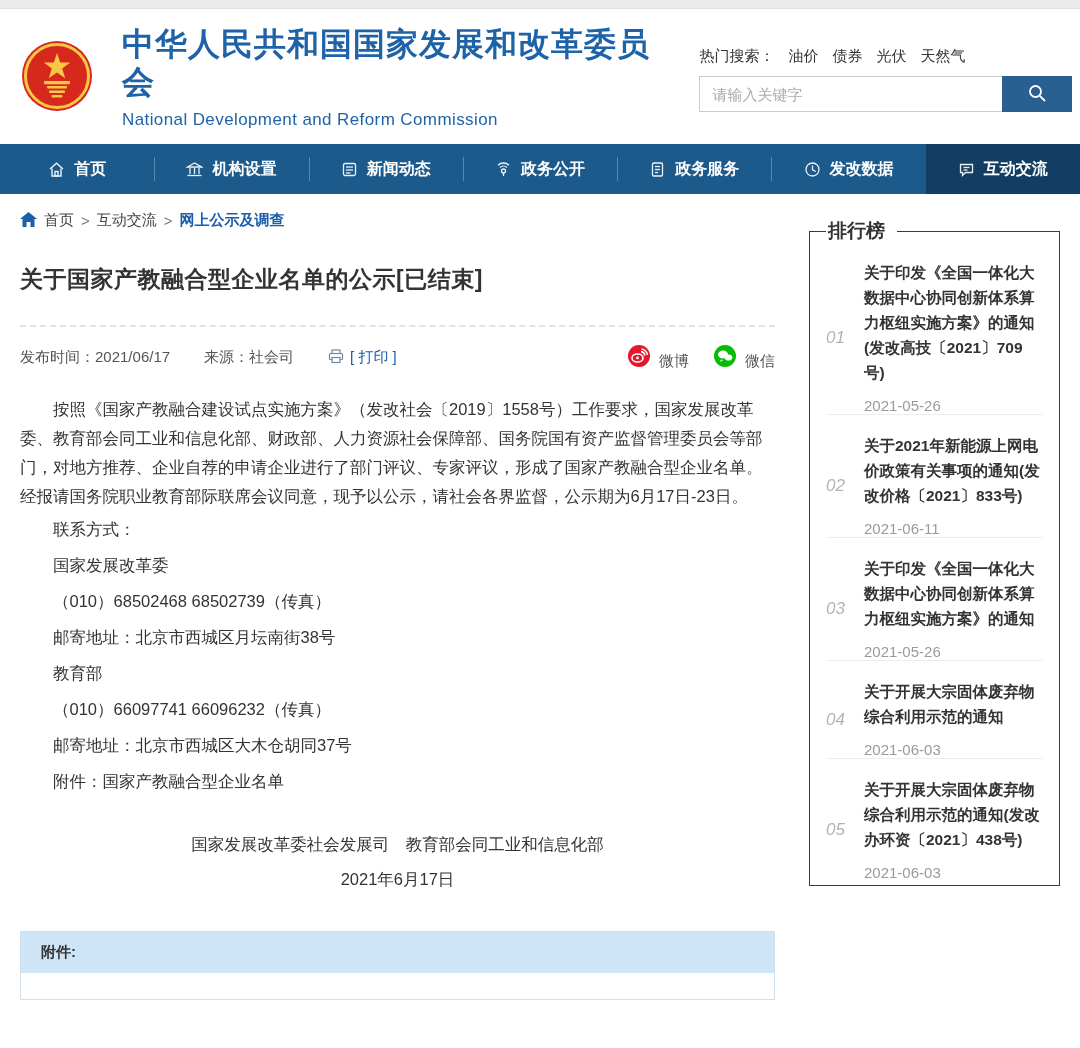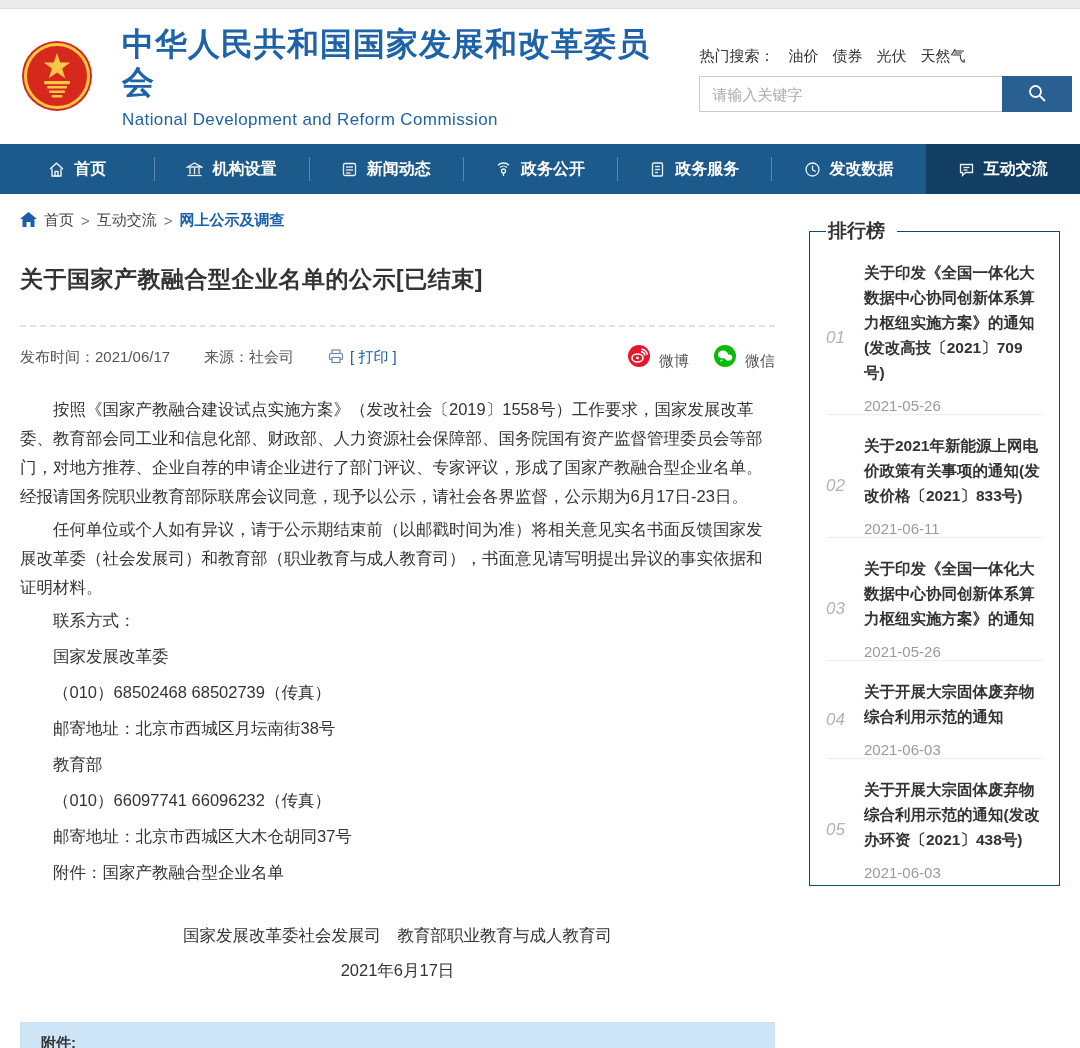--- a/index.html
+++ b/index.html
@@ -254,36 +254,35 @@
                 <path d="M8 15.5 L7 18 L10 16.3 Z" fill="#fff"></path>
               </svg>
           </span>
           <span>微信</span>
         </span>
       </span>
     </div>
 
     <div class="body-text">
       <p class="para">按照《国家产教融合建设试点实施方案》（发改社会〔2019〕1558号）工作要求，国家发展改革委、教育部会同工业和信息化部、财政部、人力资源社会保障部、国务院国有资产监督管理委员会等部门，对地方推荐、企业自荐的申请企业进行了部门评议、专家评议，形成了国家产教融合型企业名单。经报请国务院职业教育部际联席会议同意，现予以公示，请社会各界监督，公示期为6月17日-23日。</p>
-      <p class="para">任何单位或个人如有异议，请于公示期结束前（以邮戳时间为准）将相关意见实名书面反馈国家发展改革委（社会发展司）和教育部（职业教育与成人教育司），书面意见请写明提出异议的事实依据和证明材料。</p>
     </div>
 
     <div class="contact">
       <p>联系方式：</p>
       <p>国家发展改革委</p>
       <p>（010）68502468  68502739（传真）</p>
       <p>邮寄地址：北京市西城区月坛南街38号</p>
       <p>教育部</p>
       <p>（010）66097741  66096232（传真）</p>
       <p>邮寄地址：北京市西城区大木仓胡同37号</p>
       <p>附件：国家产教融合型企业名单</p>
     </div>
 
     <div class="signature">
-      <div>国家发展改革委社会发展司　教育部职业教育与成人教育司</div>
+      <div>国家发展改革委社会发展司　教育部会同工业和信息化部</div>
       <div>2021年6月17日</div>
     </div>
 
     <div class="attach-box">
       <div class="attach-header">附件:</div>
       <div class="attach-body">
         
         
       </div>
     </div>

